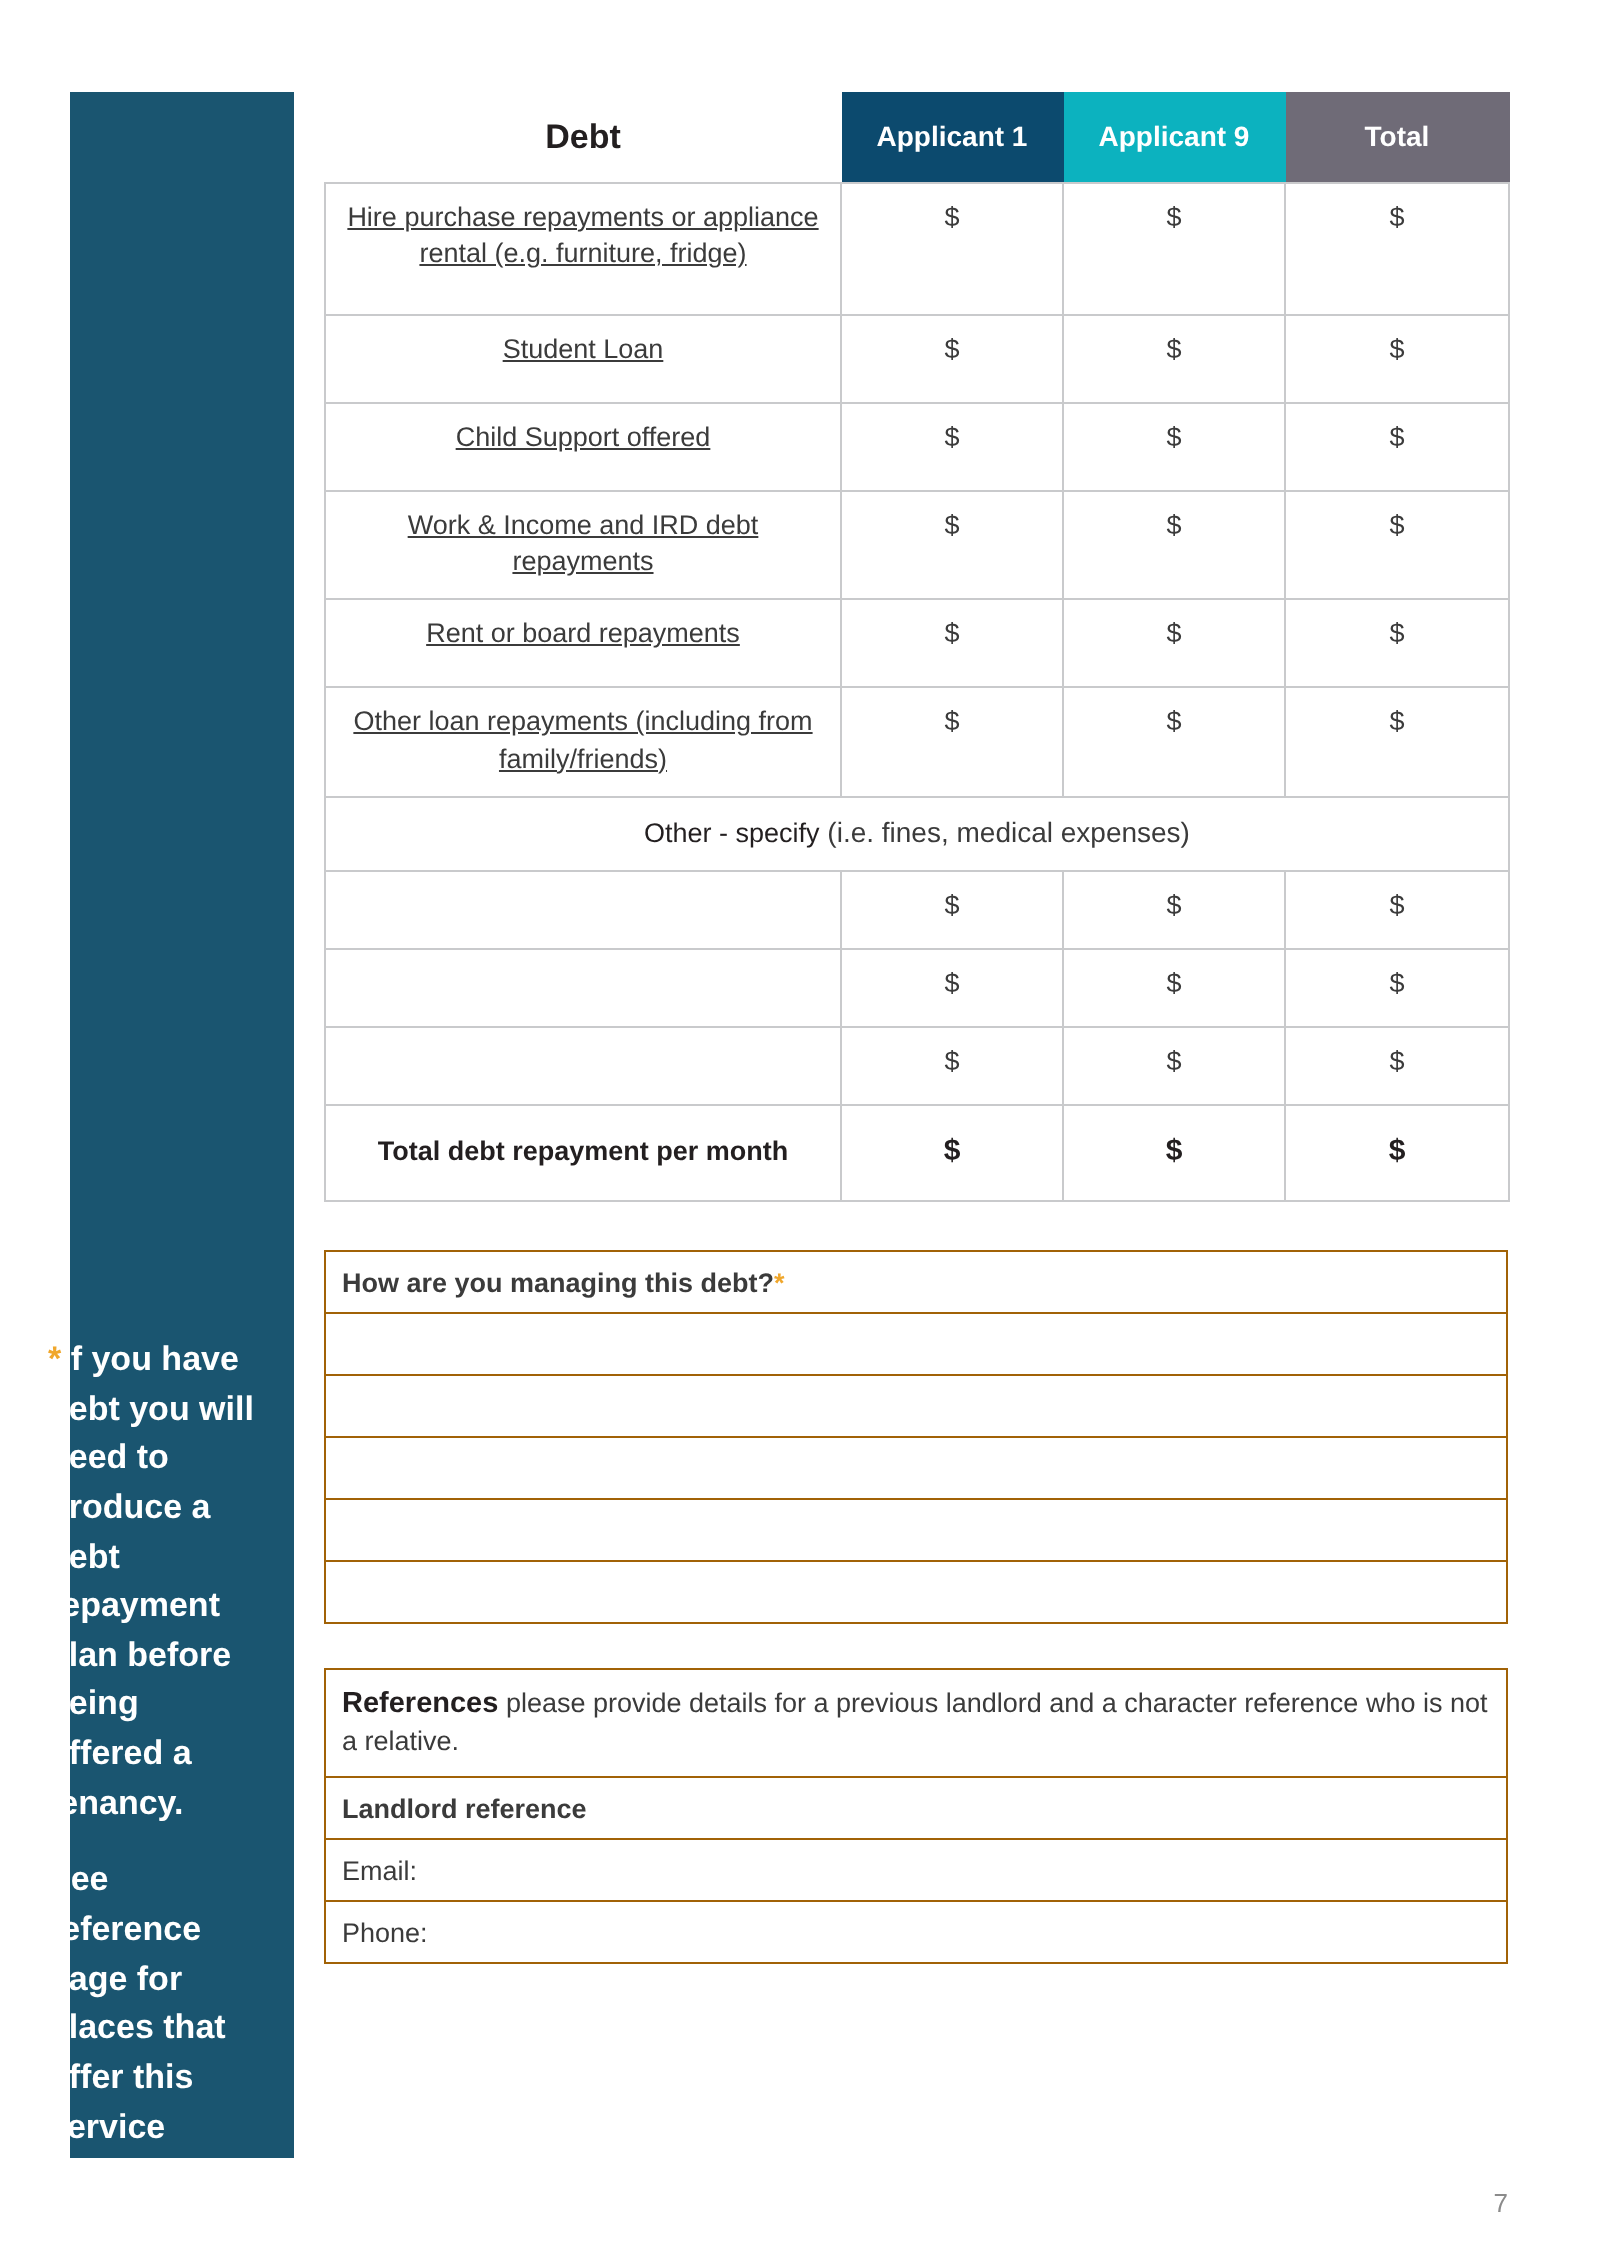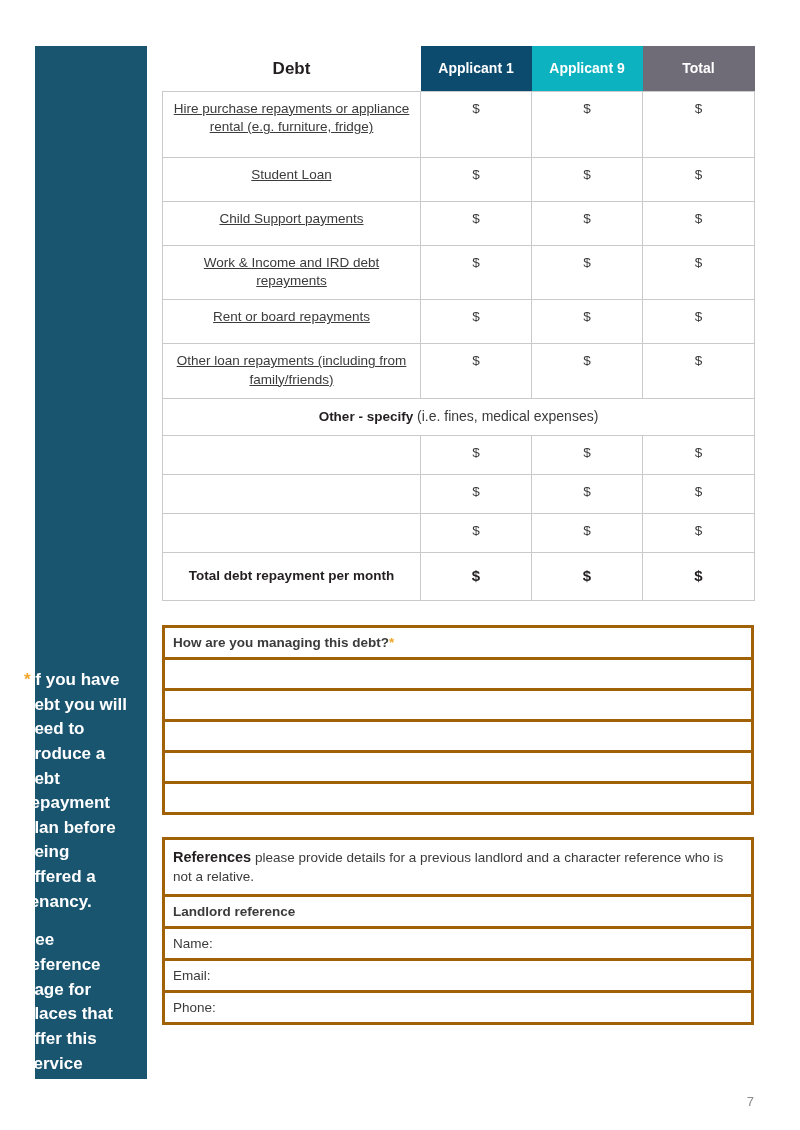--- a/index.html
+++ b/index.html
@@ -99,21 +99,21 @@
   }
   .r-tall { height: 66px; }
   .r-med  { height: 44px; }
   .r-two  { height: 52px; }
   .r-blank { height: 39px; }
 
   td.otherspec {
     padding-top: 10px;
     padding-bottom: 11px;
   }
-  td.otherspec b { font-weight: bold; color: #231f20; font-size: 13.5px; }
+  td.otherspec b { font-weight: normal; color: #231f20; font-size: 13.5px; }
   td.otherspec span { color: #3b3b3b; font-size: 14px; }
 
   td.total-label {
     font-weight: bold !important;
     color: #231f20 !important;
     font-size: 13.5px !important;
     vertical-align: middle !important;
   }
   td.total-money {
     font-weight: bold !important;
@@ -124,21 +124,21 @@
   .r-total { height: 48px; }
 
   
   .block { margin-top: 24px; }
   table.lines {
     width: 592px;
     border-collapse: collapse;
     table-layout: fixed;
   }
   table.lines td {
-    border: 3px solid #a16207;
+    border: 1px solid #a16207;
     padding: 7px 8px;
     font-size: 13.5px;
     color: #3b3b3b;
     height: 31px;
     vertical-align: middle;
     margin-top: 48px;
   }
   td.q-head {
     font-weight: bold;
     color: #231f20;
@@ -208,21 +208,21 @@
     </tr>
 
     <tr class="r-med">
       <td class="rowlabel">Student Loan</td>
       <td class="money">$</td>
       <td class="money">$</td>
       <td class="money">$</td>
     </tr>
 
     <tr class="r-med">
-      <td class="rowlabel">Child Support payments</td>
+      <td class="rowlabel">Child Support offered</td>
       <td class="money">$</td>
       <td class="money">$</td>
       <td class="money">$</td>
     </tr>
 
     <tr class="r-two">
       <td class="rowlabel">Work &amp; Income and IRD debt repayments</td>
       <td class="money">$</td>
       <td class="money">$</td>
       <td class="money">$</td>
@@ -302,23 +302,20 @@
   <div class="block2">
     <table class="lines">
       <tbody>
           <tr>
         <td class="ref-head"><b>References</b><span> please provide details for a previous landlord and a character reference who is not a relative.</span></td>
       </tr>
       <tr>
         <td class="sub-head">Landlord reference</td>
       </tr>
       <tr>
-            <td class="field">Name:</td>
-          </tr>
-      <tr>
             <td class="field">Email:</td>
           </tr>
       <tr>
             <td class="field">Phone:</td>
           </tr>
     </tbody>
       </table>
   </div>
 
 </div>

